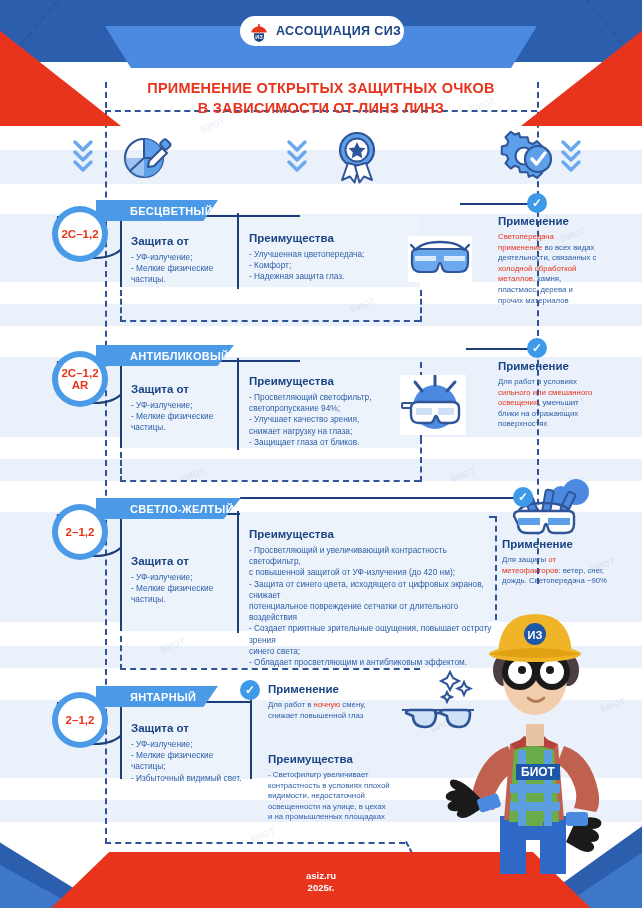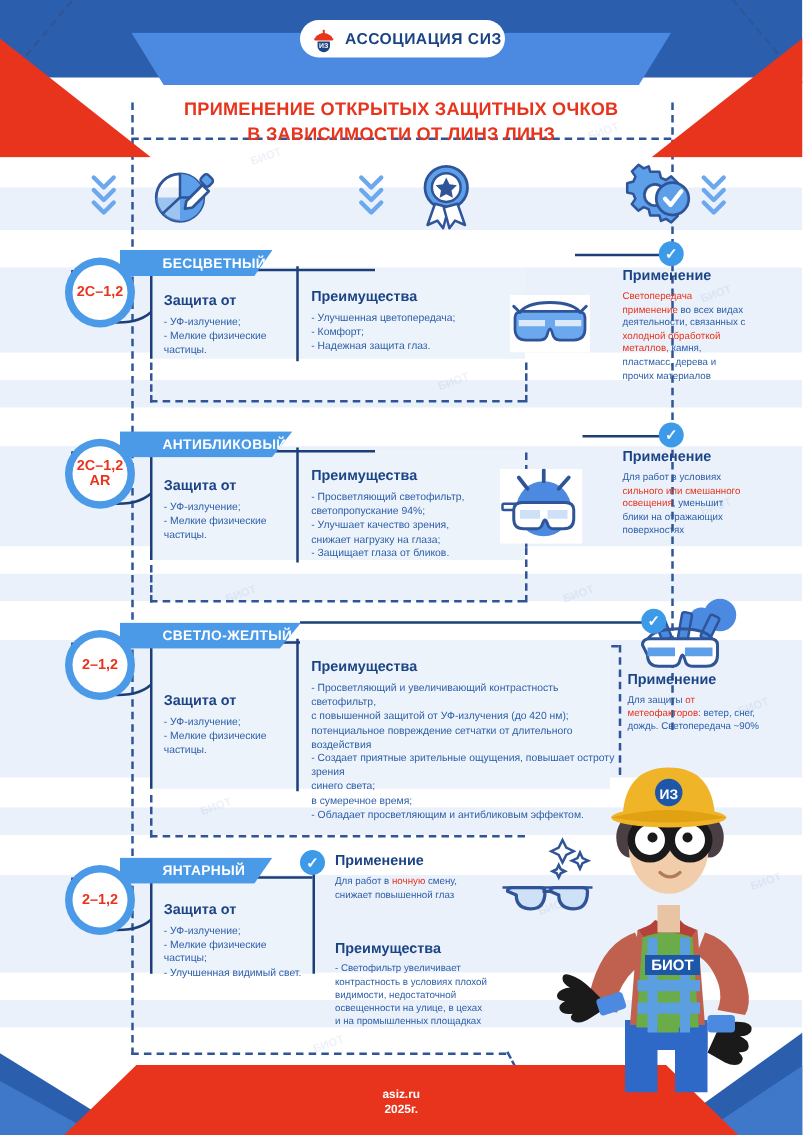--- a/index.html
+++ b/index.html
@@ -431,24 +431,24 @@
         <div>- Мелкие физические</div>
         <div>частицы.</div>
       </div>
     </div>
 
     <div style="position:absolute;left:249px;top:528px;width:245px;z-index:7;">
       <div class="head">Преимущества</div>
       <div class="body-txt">
         <div>- Просветляющий и увеличивающий контрастность светофильтр,</div>
         <div>с повышенной защитой от УФ-излучения (до 420 нм);</div>
+        <div>- Защита от синего цвета, исходящего от цифровых экранов, снижает</div>
         <div>потенциальное повреждение сетчатки от длительного воздействия</div>
         <div>- Создает приятные зрительные ощущения, повышает остроту зрения</div>
         <div>синего света;</div>
-        <div>в сумеречное время;</div>
         <div>- Обладает просветляющим и антибликовым эффектом.</div>
       </div>
     </div>
 
     <div class="dash-h" style="left:250px; top:516px; width:245px;"></div>
     <div class="dash-v" style="left:495px; top:516px; height:104px;"></div>
 
     <svg style="position:absolute;left:508px;top:478px;z-index:8;" width="92" height="62" viewBox="0 0 92 62">
       <circle cx="68" cy="14" r="13" fill="#4b8ae0"></circle>
       <circle cx="53" cy="18" r="10" fill="#4b8ae0"></circle>
@@ -491,21 +491,21 @@
     <div class="solid-v" style="left:120px; top:701px; height:78px;"></div>
     <div class="solid-h" style="left:120px; top:701px; width:130px;"></div>
     <div class="solid-v" style="left:250px; top:686px; height:93px;"></div>
 
     <div style="position:absolute;left:131px;top:722px;width:125px;z-index:7;">
       <div class="head">Защита от</div>
       <div class="body-txt">
         <div>- УФ-излучение;</div>
         <div>- Мелкие физические</div>
         <div>частицы;</div>
-        <div>- Улучшенная видимый свет.</div>
+        <div>- Избыточный видимый свет.</div>
       </div>
     </div>
 
     <div class="checkmark" style="left:240px; top:680px;">✓</div>
 
     <div style="position:absolute;left:268px;top:683px;width:122px;z-index:7;">
       <div class="head">Применение</div>
       <div class="body-txt sm">
         <span>Для работ в </span><span class="hl">ночную</span><span> смену, снижает повышенной глаз</span>
       </div>

